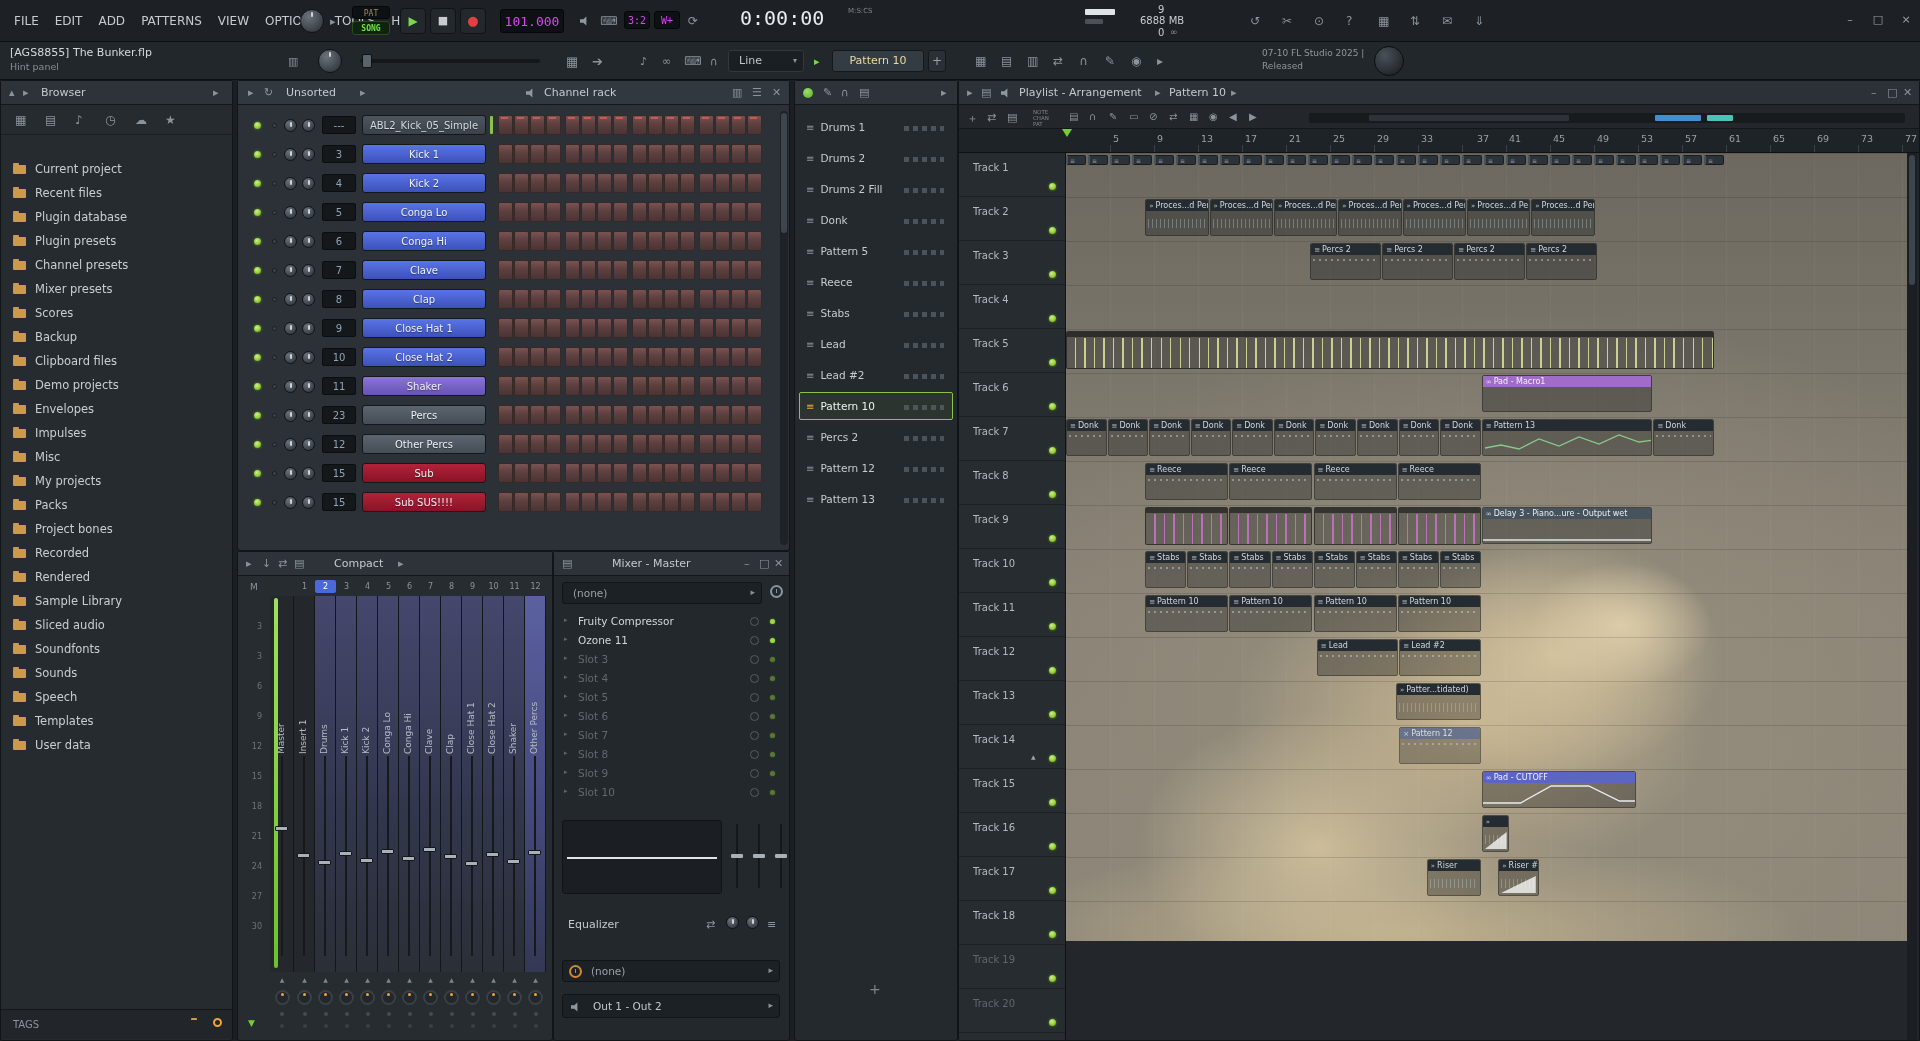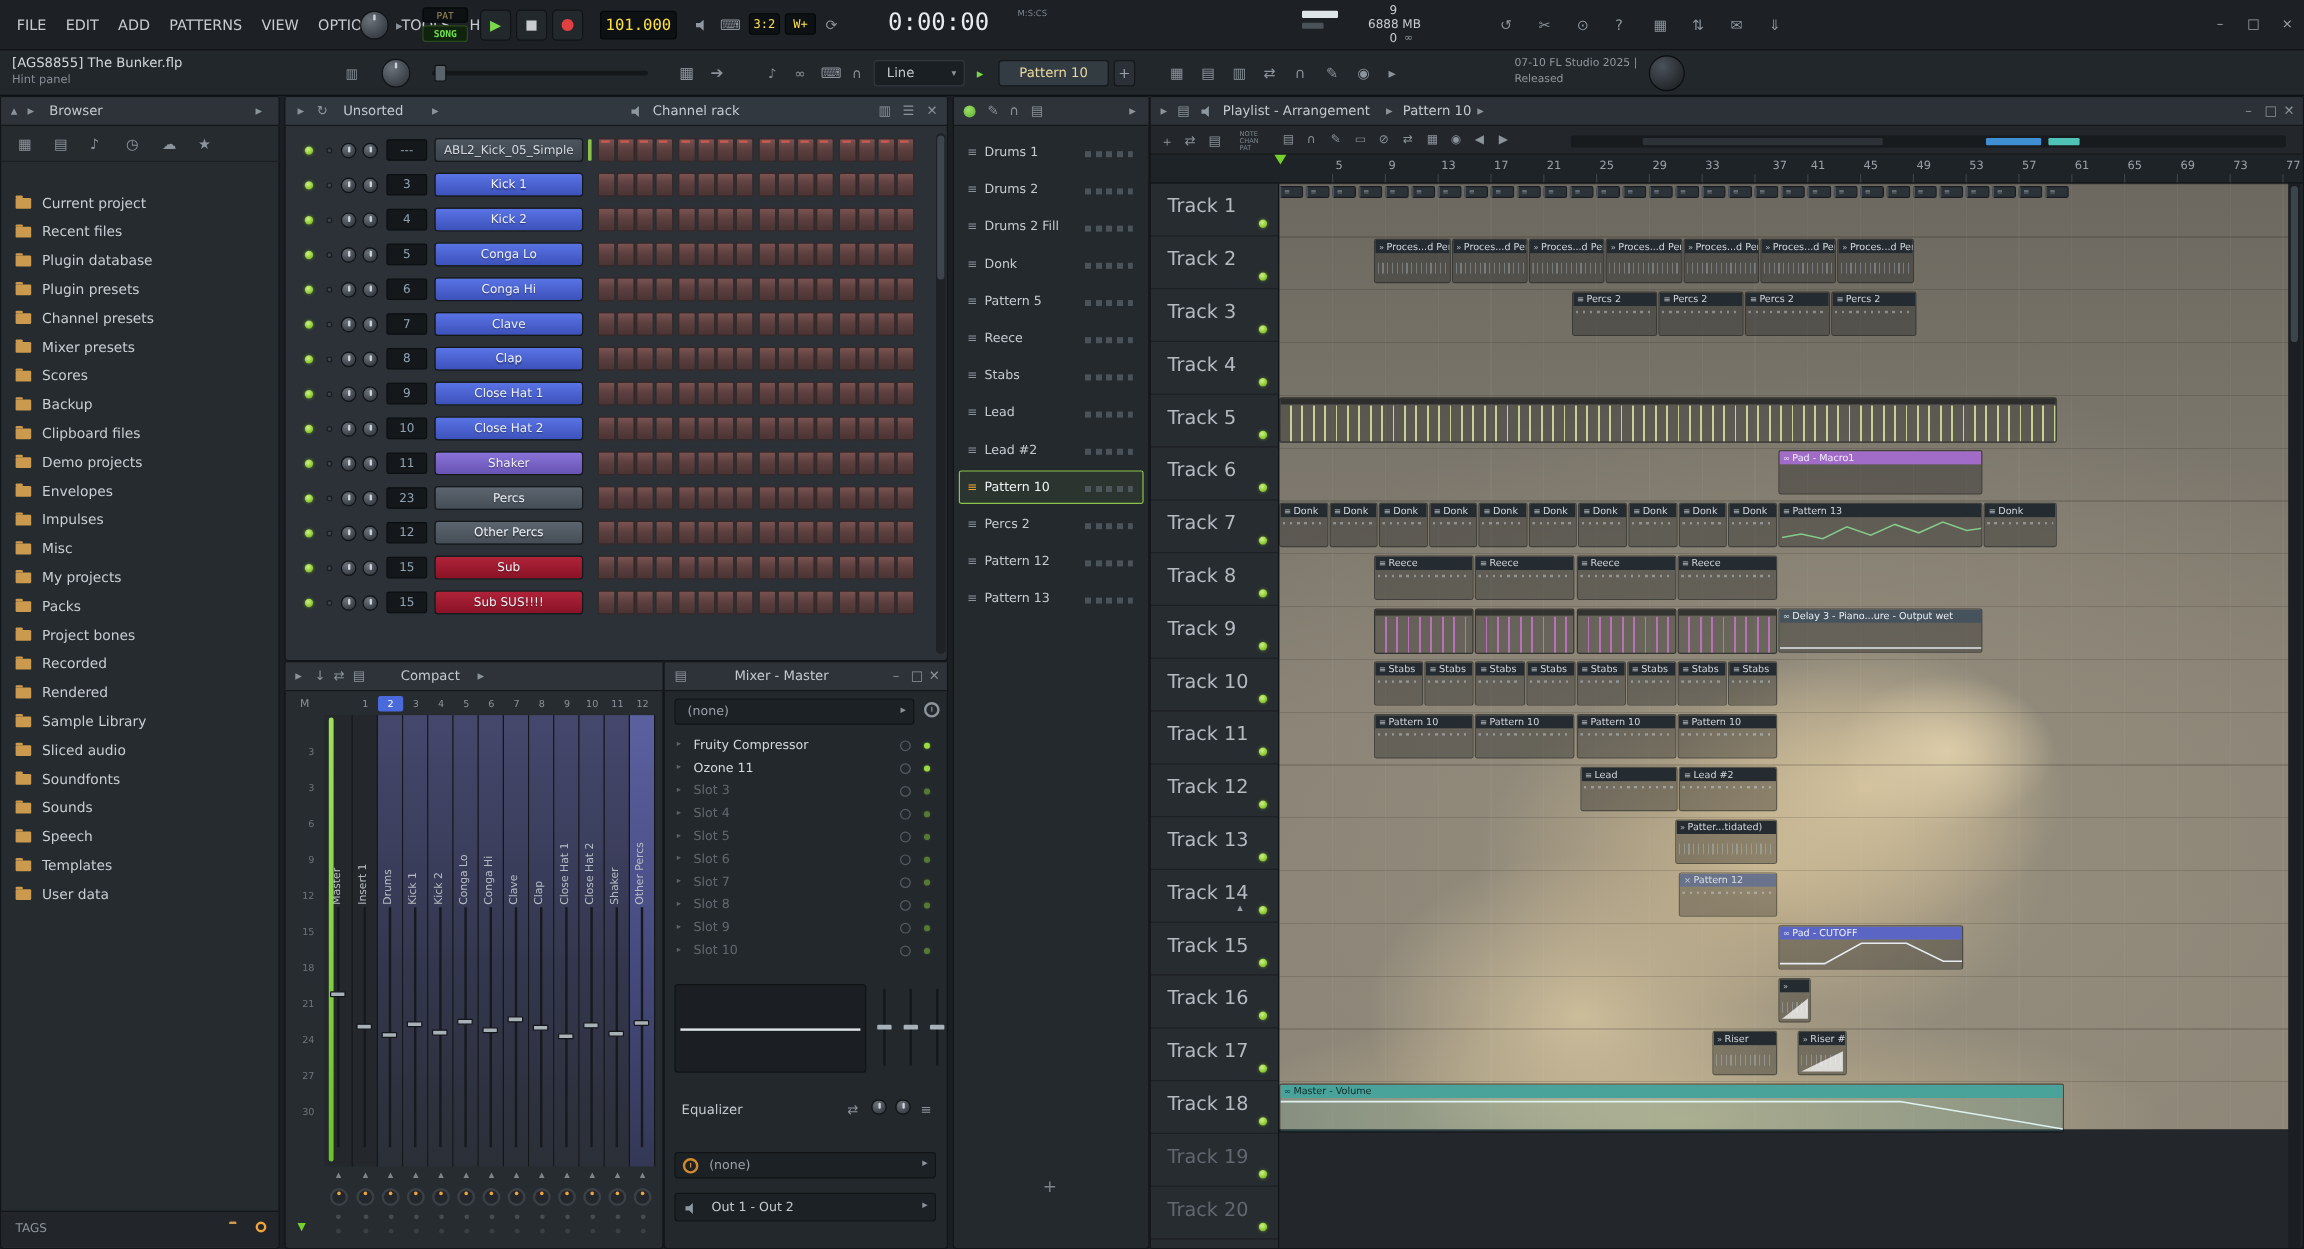--- a/index.html
+++ b/index.html
@@ -10,21 +10,21 @@
   .abs { position:absolute; }
   .panel { position:absolute; background:#262b2f; border:1px solid #121518; border-radius:3px; }
   .phead { position:absolute; left:0; top:0; right:0; height:24px; background:#2d3338;
     border-bottom:1px solid #14171a; color:#c3c9cf; font-size:11px; }
   .gi { color:#8b939b; font-size:11px; text-align:center; display:inline-block; cursor:default; }
 
   
   .menubar { position:absolute; left:0; top:0; width:1920px; height:42px; background:#1d2125; border-bottom:1px solid #0e1114; }
   .menu-item { display:inline-block; padding:0 8px; line-height:42px; font-size:12px; color:#c6cbd1; }
   .toolbar2 { position:absolute; left:0; top:42px; width:1920px; height:38px; background:#22272b; border-bottom:1px solid #0e1114; }
-  .lcd { background:#0d1113; border:1px solid #04080a; border-radius:3px; color:#fde047;
+  .lcd { background:#0d1113; border:1px solid #04080a; border-radius:3px; color:#d946ef;
     font-family:"DejaVu Sans Mono", monospace; text-align:center; }
   .tbtn { position:absolute; width:26px; height:26px; top:8px; background:#23282c; border:1px solid #101417;
     border-radius:4px; text-align:center; line-height:24px; }
   .winbtn { position:absolute; top:0; width:28px; height:24px; color:#9aa1a8; font-size:11px; text-align:center; line-height:22px; }
   .knob { border-radius:50%; background:radial-gradient(circle at 35% 30%, #6b727a, #393f45 72%);
     border:1px solid #101316; position:absolute; }
   .knob:after { content:""; position:absolute; left:50%; top:2px; width:2px; height:5px; background:#cdd3d8; margin-left:-1px; border-radius:1px; }
   .spk { display:inline-block; width:11px; height:10px; background:#8f98a0;
     clip-path:polygon(0% 32%,30% 32%,58% 4%,58% 96%,30% 68%,0% 68%); }
 
@@ -81,21 +81,21 @@
   .slotrow .nm { position:absolute; left:24px; top:3px; font-size:10.5px; }
   .ring { position:absolute; width:9px; height:9px; border:1.5px solid #545b62; border-radius:50%; }
   .gdot { position:absolute; width:5px; height:5px; border-radius:50%; background:#9adb3f; box-shadow:0 0 2px rgba(150,220,60,.6); }
   .box { position:absolute; background:#1c2125; border:1px solid #101417; border-radius:3px; }
   .clock { position:absolute; width:13px; height:13px; border:2px solid #8b939b; border-radius:50%; }
   .clock:after { content:""; position:absolute; left:50%; top:2px; width:1.5px; height:4px; background:#8b939b; margin-left:-1px; }
   .clock.orange { border-color:#d0892c; } .clock.orange:after { background:#d0892c; }
 
   
   .trk { position:relative; height:44px; border-bottom:1px solid #1d2125; }
-  .trk .nm { position:absolute; left:14px; top:9px; font-size:16px; color:#b4bac0; }
+  .trk .nm { position:absolute; left:14px; top:9px; font-size:10px; color:#b4bac0; }
   .trk.dimmed .nm { color:#60676e; }
   .clip { position:absolute; border-radius:2px; overflow:hidden; border:1px solid rgba(10,12,14,.55); }
   .clip .hd { height:11px; font-size:8px; line-height:11px; padding-left:3px; white-space:nowrap; overflow:hidden;
     background:#252c31; color:#d2d7dc; }
   .clip .bd { position:relative; height:24px; background:rgba(14,18,22,.32); }
   .ticksbody { position:absolute; inset:0; }
   .ruler-num { position:absolute; top:4px; font-size:9.5px; color:#99a0a7; }
   .ruler-tick { position:absolute; bottom:0; width:1px; height:7px; background:#3a4147; }
   .photo { position:absolute; left:0; top:0; width:841px; height:788px;
     background:
@@ -1617,28 +1617,20 @@
           </div>
           <div class="clip" style="left: 432.3px; top: 706px; width: 40.8px;">
             <div class="hd"><div style="display: inline-block; margin-right: 2px; font-size: 7px; opacity: 0.85;">»</div><div style="display: inline;">Riser #2</div></div>
             <div class="bd">
               <div style="position: absolute; left: 2px; right: 2px; top: 8px; height: 9px; background: repeating-linear-gradient(90deg, rgba(190, 205, 215, 0.35) 0px, rgba(190, 205, 215, 0.35) 1px, transparent 1px, transparent 4px);"></div>
               <svg width="40.8" height="24" style="position: absolute; left: 0px; top: 0px;">
                 <polygon points="2,22 36.8,5 36.8,22" fill="rgba(255,255,255,.75)"></polygon>
               </svg>
             </div>
           </div>
-          <div class="clip" style="left: 0px; top: 750px; width: 653.5px;">
-            <div class="hd" style="background: rgb(73, 163, 155); color: rgb(13, 43, 41);"><div style="display: inline-block; margin-right: 2px; font-size: 7px; opacity: 0.85;">∞</div><div style="display: inline;">Master - Volume</div></div>
-            <div class="bd" style="height: 28px; background: rgba(73, 163, 155, 0.18);">
-              <svg width="653.5" height="28" style="position: absolute; left: 0px; top: 0px;">
-                <polyline points="0,3 516.265,3 653.5,26" fill="none" stroke="#dff2f0" stroke-width="1.3"></polyline>
-              </svg>
-            </div>
-          </div>
         </div>
       <div class="abs" style="left:948px;top:0;width:10px;height:887px;background:#1b1f23;">
         <div class="abs" style="left:2px;top:2px;width:6px;height:130px;background:#3c444c;border-radius:3px;"></div>
       </div>
     </div>
   </div>
 
 </div>
 
 </body></html>

